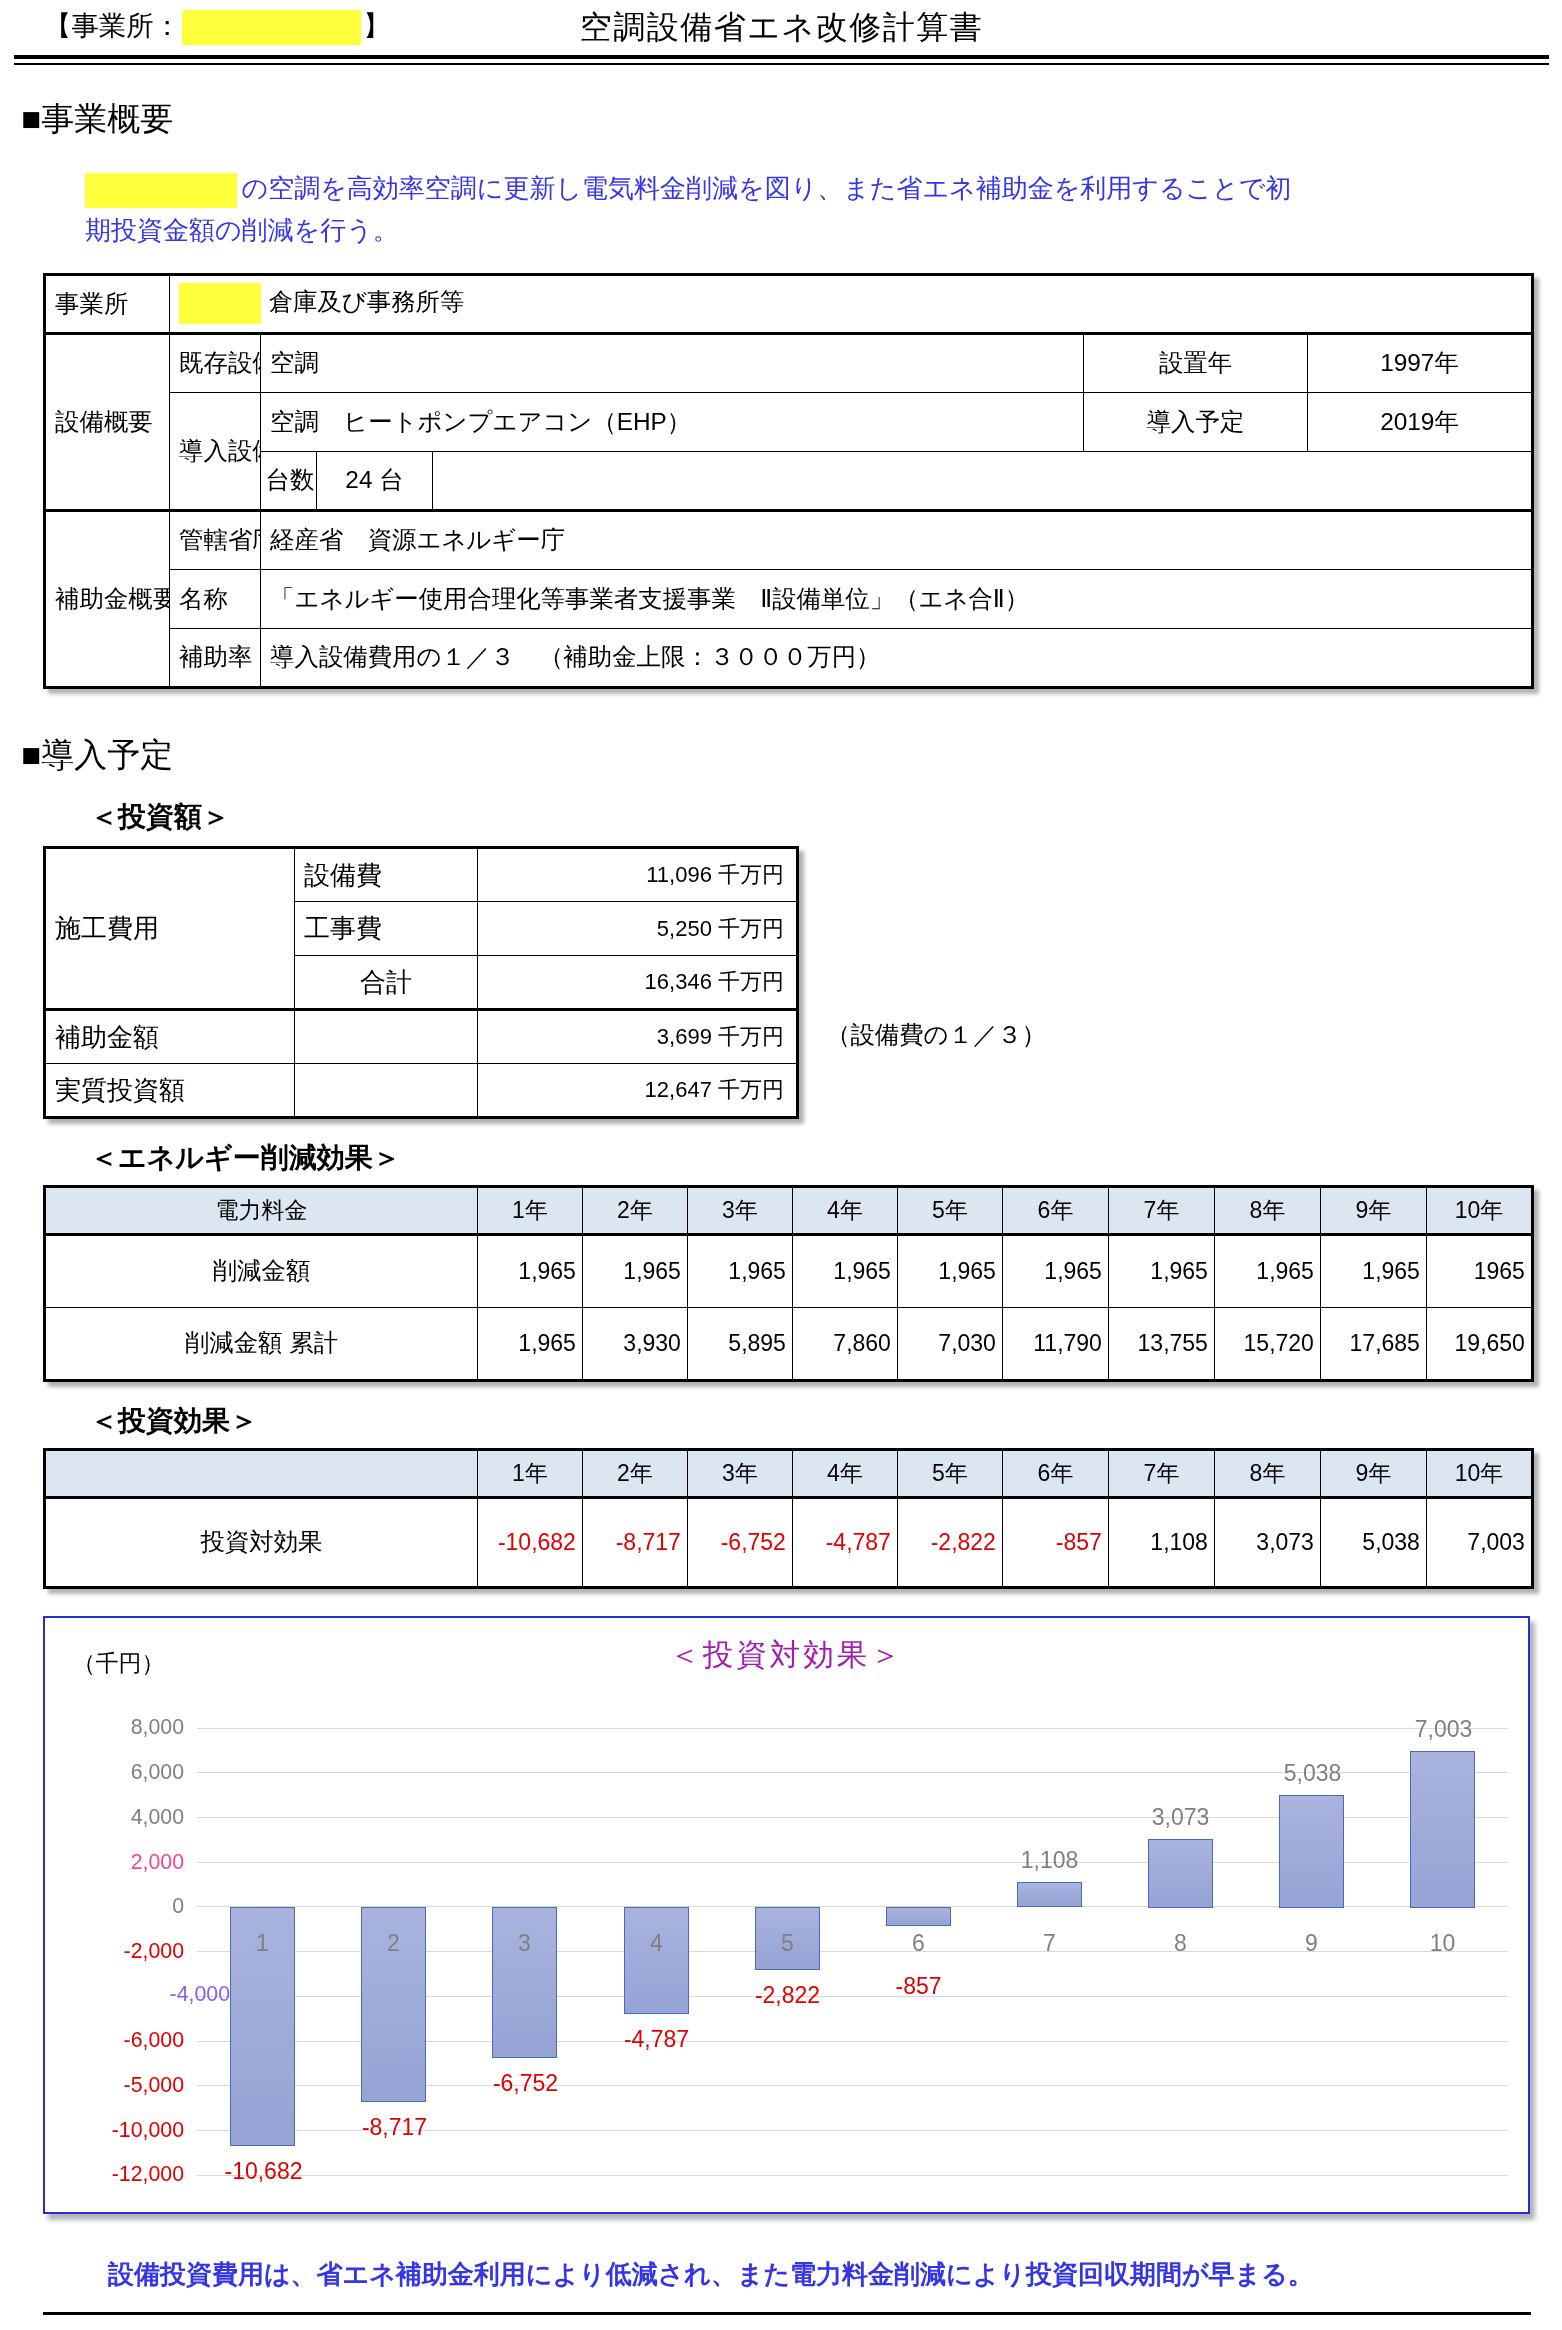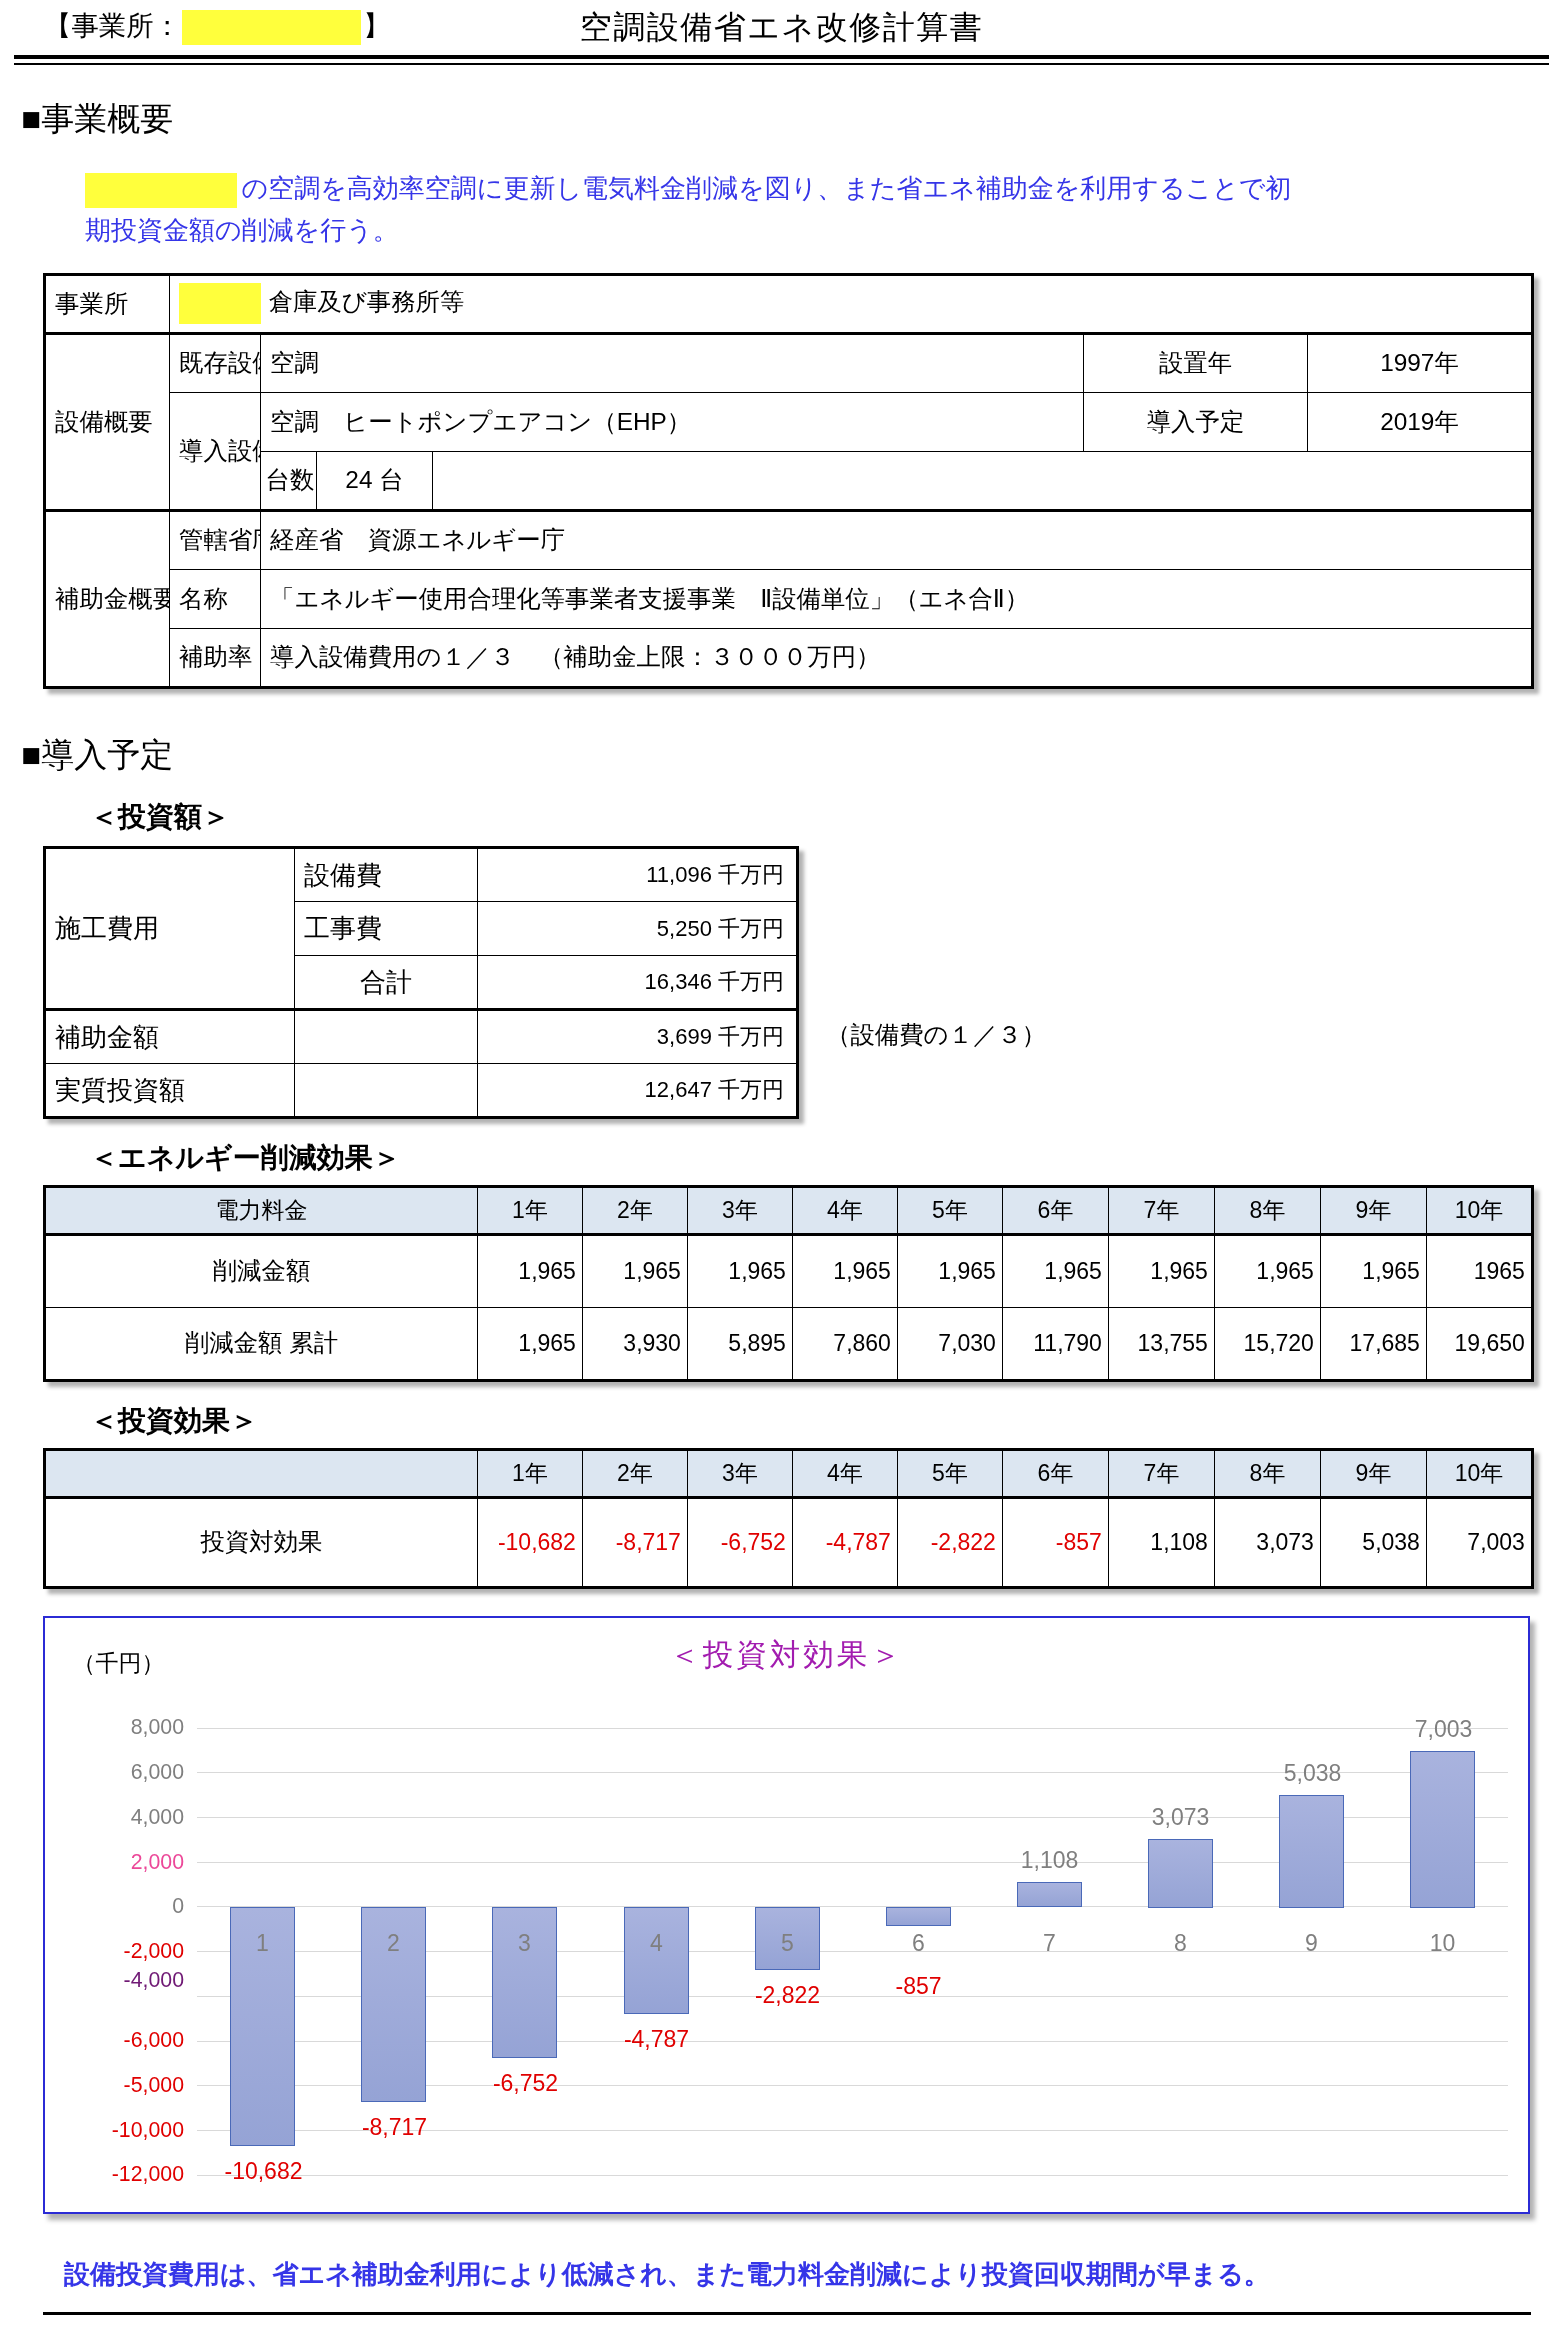--- a/index.html
+++ b/index.html
@@ -43,21 +43,21 @@
   .chart-box{position:relative;margin:27.4px 0 0 43px;width:1483px;height:594px;
              border:2.3px solid #2b2bd5;background:#fff;box-shadow:5.3px 6.1px 4.6px rgba(0,0,0,0.30);}
   .chart-title{position:absolute;left:0;top:17px;width:100%;text-align:center;font-size:30.5px;letter-spacing:3px;}
   .unit-label{position:absolute;left:27.4px;top:30.5px;font-size:23px;color:#000;}
   .grid-line{position:absolute;left:152px;width:1311px;height:1.5px;z-index:1;}
   .tick-label{position:absolute;left:0;width:139px;text-align:right;font-size:21.3px;z-index:1;}
   .bar{position:absolute;width:65px;z-index:2;border:1.5px solid;box-sizing:border-box;}
   .cat-label{position:absolute;width:91px;text-align:center;font-size:23px;z-index:3;}
   .val-label{position:absolute;width:145px;text-align:center;font-size:23px;z-index:3;}
   
-  .summary{margin:43px 23px 0 64px;font-size:26px;font-weight:bold;color:#3535e8;}
+  .summary{margin:43px 23px 0 108px;font-size:26px;font-weight:bold;color:#3535e8;}
   .hrule{margin:20px 32px 0 43px;border-top:3.8px solid #000;height:0;}
   .footer-row{display:flex;align-items:baseline;margin:12.2px 32px 0 90px;color:#3535e8;font-weight:bold;}
   .future-value{font-size:35px;margin-left:20px;}
 </style>
 </head>
 <body>
 
 <div class="page">
 
   <div class="header">
@@ -276,21 +276,21 @@
       <div class="tick-label" style="top: 142px; color: rgb(127, 127, 127);">6,000</div>
       <div class="grid-line" style="top: 199px; background: rgb(217, 217, 217);"></div>
       <div class="tick-label" style="top: 187px; color: rgb(127, 127, 127);">4,000</div>
       <div class="grid-line" style="top: 244px; background: rgb(217, 217, 217);"></div>
       <div class="tick-label" style="top: 232px; color: #ec4899;">2,000</div>
       <div class="grid-line" style="top: 288px; background: rgb(217, 217, 217);"></div>
       <div class="tick-label" style="top: 276px; color: rgb(127, 127, 127);">0</div>
       <div class="grid-line" style="top: 333px; background: rgb(217, 217, 217);"></div>
       <div class="tick-label" style="top: 321px; color: rgb(224, 0, 0);">-2,000</div>
       <div class="grid-line" style="top: 378px; background: rgb(217, 217, 217);"></div>
-      <div class="tick-label" style="top: 350px; color: #701a75;">-4,000</div>
+      <div class="tick-label" style="top: 364px; color: #8b5cf6; margin-left: 46px;">-4,000</div>
       <div class="grid-line" style="top: 423px; background: rgb(217, 217, 217);"></div>
       <div class="tick-label" style="top: 410px; color: rgb(224, 0, 0);">-6,000</div>
       <div class="grid-line" style="top: 467px; background: rgb(217, 217, 217);"></div>
       <div class="tick-label" style="top: 455px; color: rgb(224, 0, 0);">-5,000</div>
       <div class="grid-line" style="top: 512px; background: rgb(217, 217, 217);"></div>
       <div class="tick-label" style="top: 500px; color: rgb(224, 0, 0);">-10,000</div>
       <div class="grid-line" style="top: 557px; background: rgb(217, 217, 217);"></div>
       <div class="tick-label" style="top: 544px; color: rgb(224, 0, 0);">-12,000</div>
       <div class="bar" style="left: 185px; top: 289px; height: 239px; background: linear-gradient(rgb(169, 179, 222) 0%, rgb(149, 163, 213) 100%); border-color: rgb(74, 105, 184);"></div>
       <div class="cat-label" style="left: 172px; top: 312px; color: rgb(127, 127, 127);">1</div>

